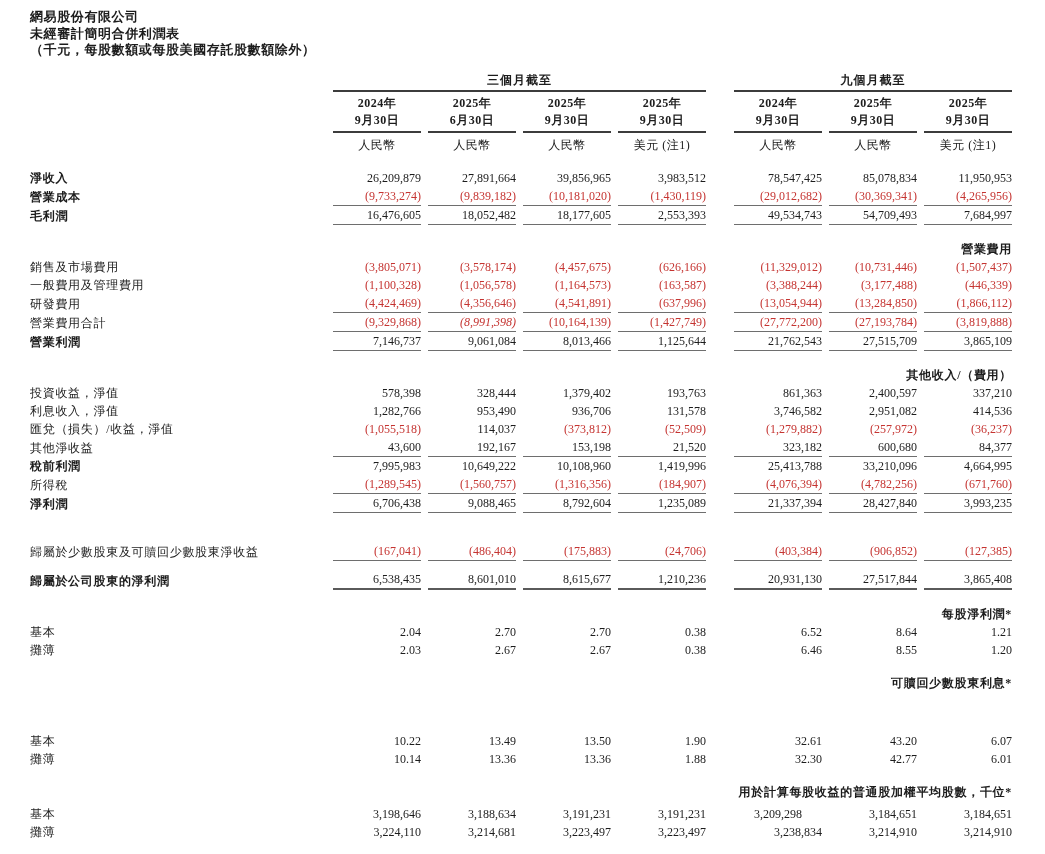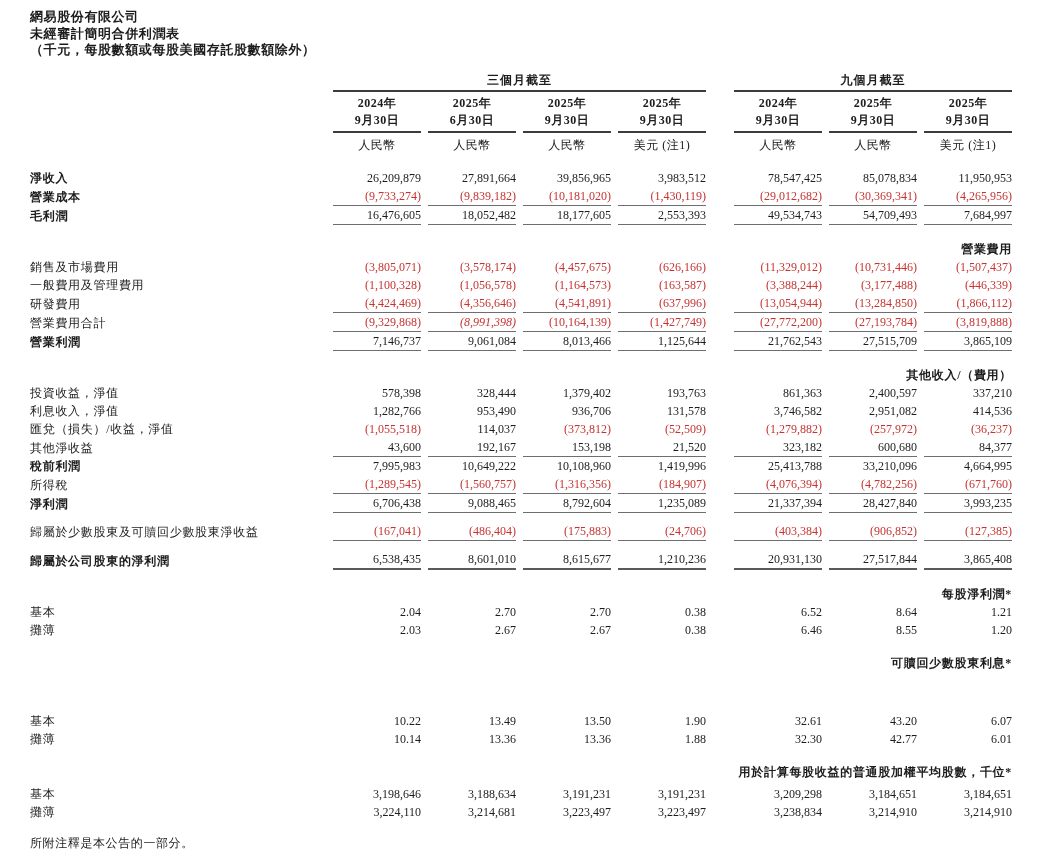--- a/index.html
+++ b/index.html
@@ -264,21 +264,21 @@
           <div class="cell val rule-line" style="grid-column: 5;">1,235,089</div>
           <div class="cell val rule-line" style="grid-column: 7;">21,337,394</div>
           <div class="cell val rule-line" style="grid-column: 8;">28,427,840</div>
           <div class="cell val rule-line" style="grid-column: 9;">3,993,235</div>
         </div>
         <div class="trow gap-md">
           <div class="cell label">歸屬於少數股東及可贖回少數股東淨收益</div>
           <div class="cell val neg rule-line" style="grid-column: 2;">(167,041)</div>
           <div class="cell val neg rule-line" style="grid-column: 3;">(486,404)</div>
           <div class="cell val neg rule-line" style="grid-column: 4;">(175,883)</div>
-          <div class="cell val neg rule-line" style="grid-column: 5;">(24,706)</div>
+          <div class="cell val neg rule-line" style="grid-column: 5; margin-top: 20px;">(24,706)</div>
           <div class="cell val neg rule-line" style="grid-column: 7;">(403,384)</div>
           <div class="cell val neg rule-line" style="grid-column: 8;">(906,852)</div>
           <div class="cell val neg rule-line" style="grid-column: 9;">(127,385)</div>
         </div>
         <div class="trow gap-md">
           <div class="cell label bold">歸屬於公司股東的淨利潤</div>
           <div class="cell val rule-total" style="grid-column: 2;">6,538,435</div>
           <div class="cell val rule-total" style="grid-column: 3;">8,601,010</div>
           <div class="cell val rule-total" style="grid-column: 4;">8,615,677</div>
           <div class="cell val rule-total" style="grid-column: 5;">1,210,236</div>
@@ -334,21 +334,21 @@
         </div>
         <div class="trow gap-lg">
           <div class="cell label bold" style="grid-column: 1 / -1;">用於計算每股收益的普通股加權平均股數，千位*</div>
         </div>
         <div class="trow gap-sm">
           <div class="cell label">基本</div>
           <div class="cell val" style="grid-column: 2;">3,198,646</div>
           <div class="cell val" style="grid-column: 3;">3,188,634</div>
           <div class="cell val" style="grid-column: 4;">3,191,231</div>
           <div class="cell val" style="grid-column: 5;">3,191,231</div>
-          <div class="cell val" style="grid-column: 7;">3,209,298</div>
+          <div class="cell val" style="grid-column: 7; text-align: center;">3,209,298</div>
           <div class="cell val" style="grid-column: 8;">3,184,651</div>
           <div class="cell val" style="grid-column: 9;">3,184,651</div>
         </div>
         <div class="trow">
           <div class="cell label">攤薄</div>
           <div class="cell val" style="grid-column: 2;">3,224,110</div>
           <div class="cell val" style="grid-column: 3;">3,214,681</div>
           <div class="cell val" style="grid-column: 4;">3,223,497</div>
           <div class="cell val" style="grid-column: 5;">3,223,497</div>
           <div class="cell val" style="grid-column: 7;">3,238,834</div>

